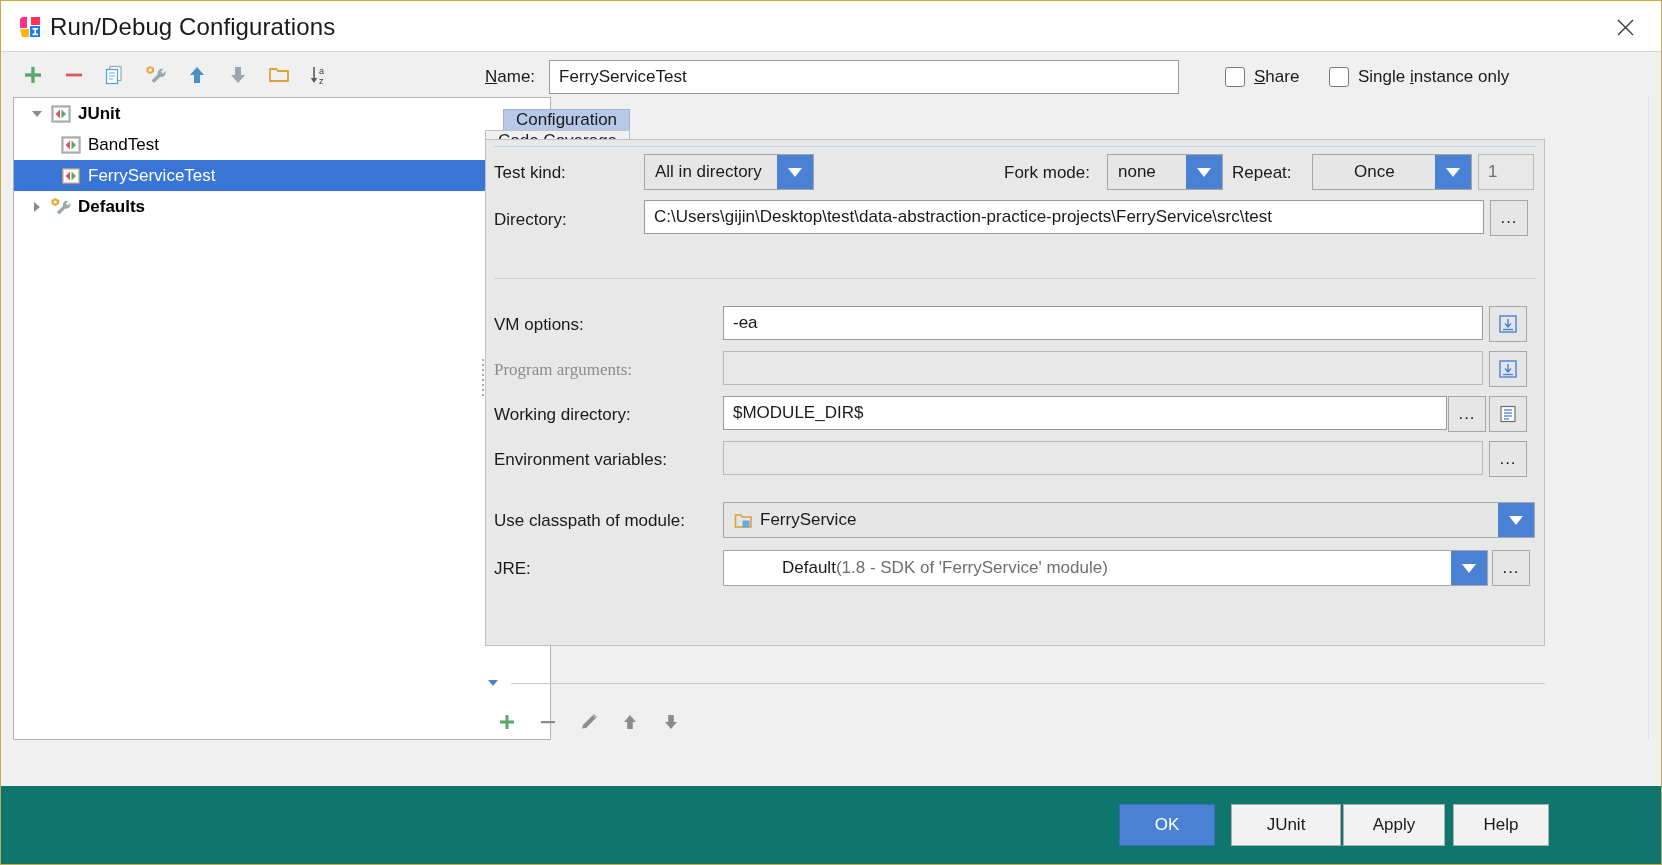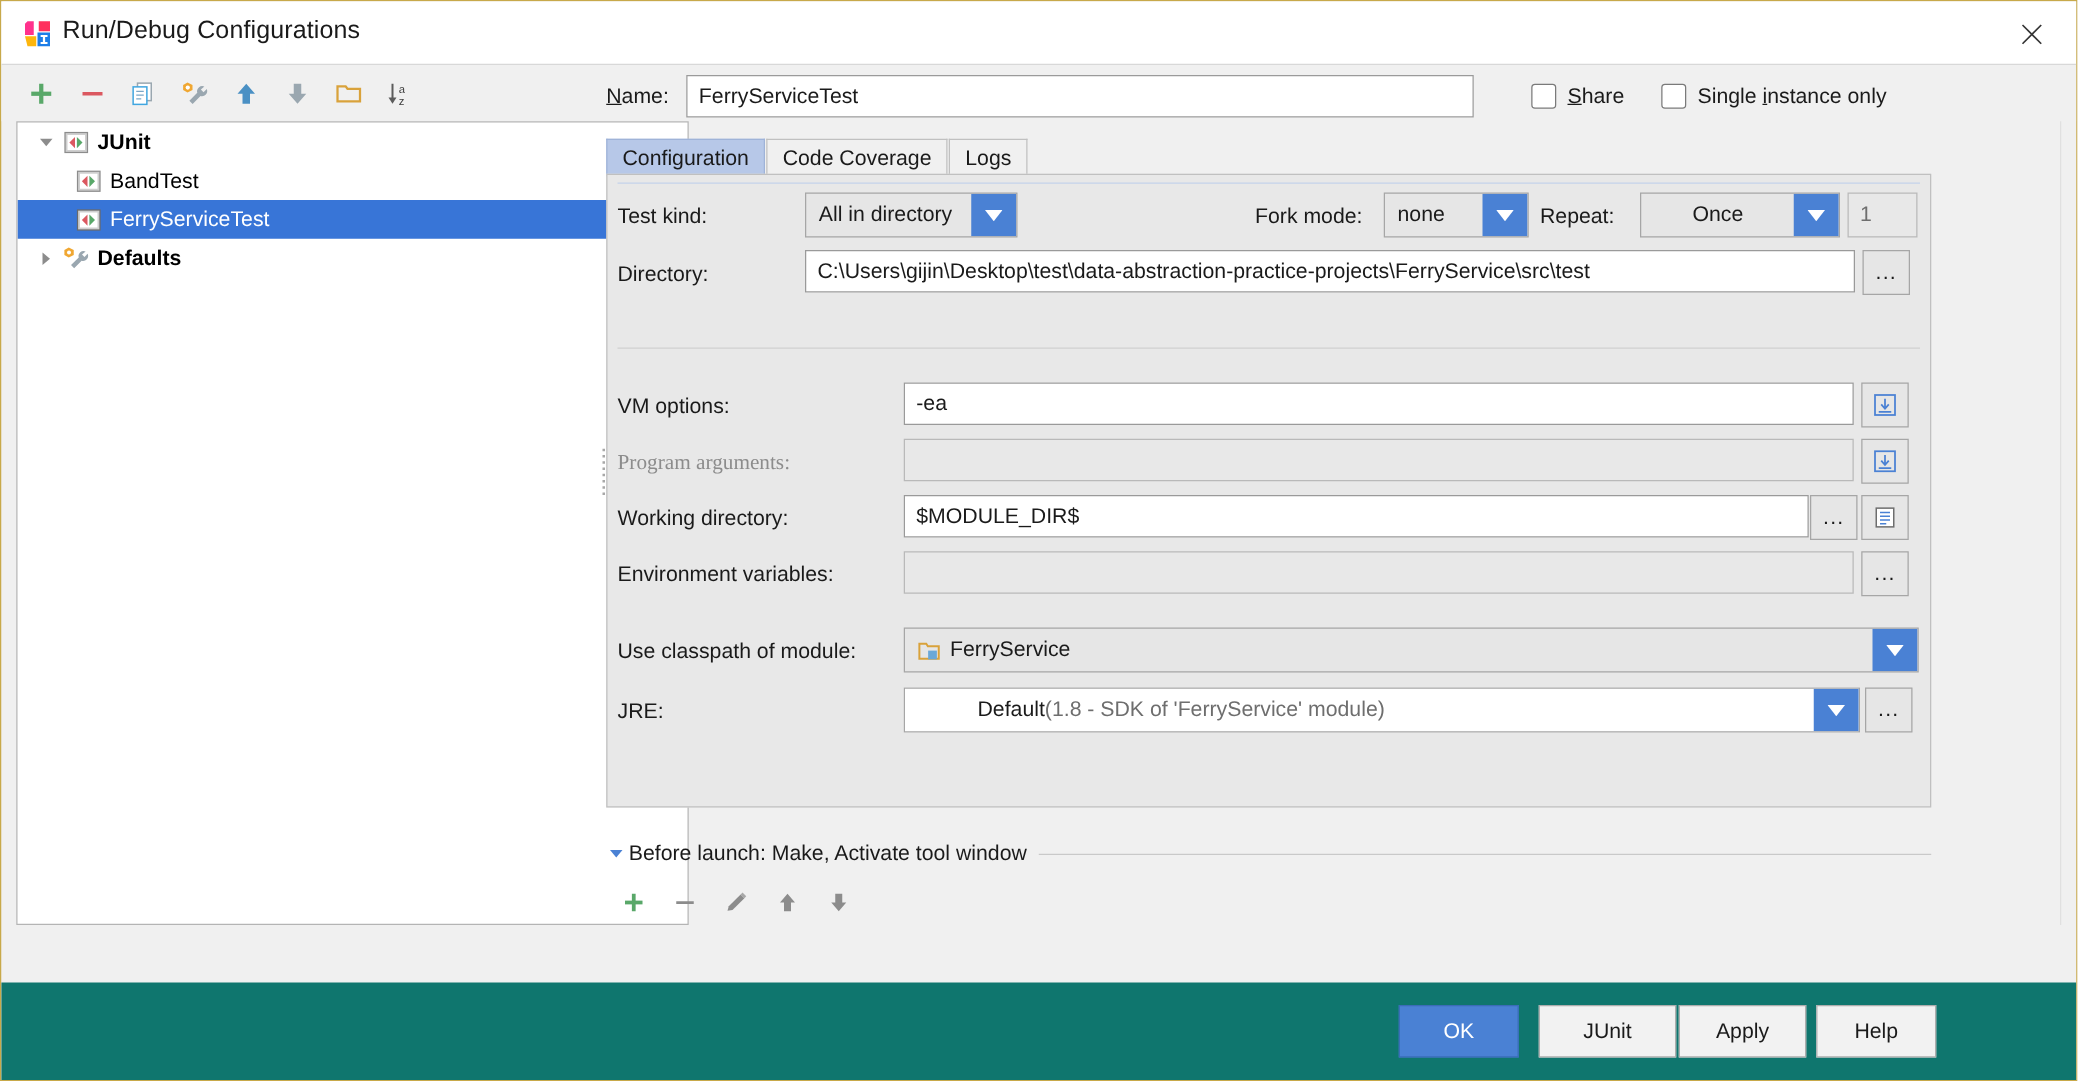--- a/index.html
+++ b/index.html
@@ -25,21 +25,21 @@
     width: 1660px; height: 51px;
     background: #ffffff;
     border-bottom: 1px solid #d8d8d8;
   }
   .title-icon {
     position: absolute; left: 18px; top: 15px;
     width: 22px; height: 22px;
   }
   .title-text {
     position: absolute; left: 49px; top: 12px;
-    font-size: 20px; color: #1a1a1a;
+    font-size: 24px; color: #1a1a1a;
     letter-spacing: 0.1px;
     white-space: nowrap;
   }
   .close-btn {
     position: absolute; right: 8px; top: 6px;
     width: 56px; height: 40px;
     display: flex; align-items: center; justify-content: center;
     cursor: pointer;
   }
 
@@ -125,20 +125,21 @@
     background: #ffffff;
     margin-right: 9px;
     flex: 0 0 20px;
   }
 
   
   .tabs {
     position: absolute; left: 484px; top: 108px;
     display: flex; align-items: flex-end;
     height: 32px;
+    flex-direction: column;
   }
   .tab {
     height: 30px;
     padding: 0 12px;
     display: flex; align-items: center;
     font-size: 17px;
     color: #1a1a1a;
     background: #f0f0f0;
     border: 1px solid #c0c0c0;
     border-bottom: none;
@@ -571,21 +572,20 @@
     <div class="ellipsis-btn" style="left:1006px; top:410px;">...</div>
 
   </div>
 
   <div class="bl-header">
     <span class="bl-tri">
       <svg width="12" height="12" viewBox="0 0 12 12">
           <path d="M1 3 L11 3 L6 9 Z" fill="#4a81d4"></path>
         </svg>
     </span>
-    <span class="bl-text"><span class="mn">B</span><span>efore launch: Make, Activate tool window</span></span>
     <span class="bl-line"></span>
   </div>
 
   <div class="bl-toolbar">
     <div class="bl-btn" style="left:5px;">
       <svg width="20" height="20" viewBox="0 0 20 20">
         <rect x="8.5" y="3" width="3" height="14" fill="#59a869"></rect>
         <rect x="3" y="8.5" width="14" height="3" fill="#59a869"></rect>
       </svg>
     </div>

